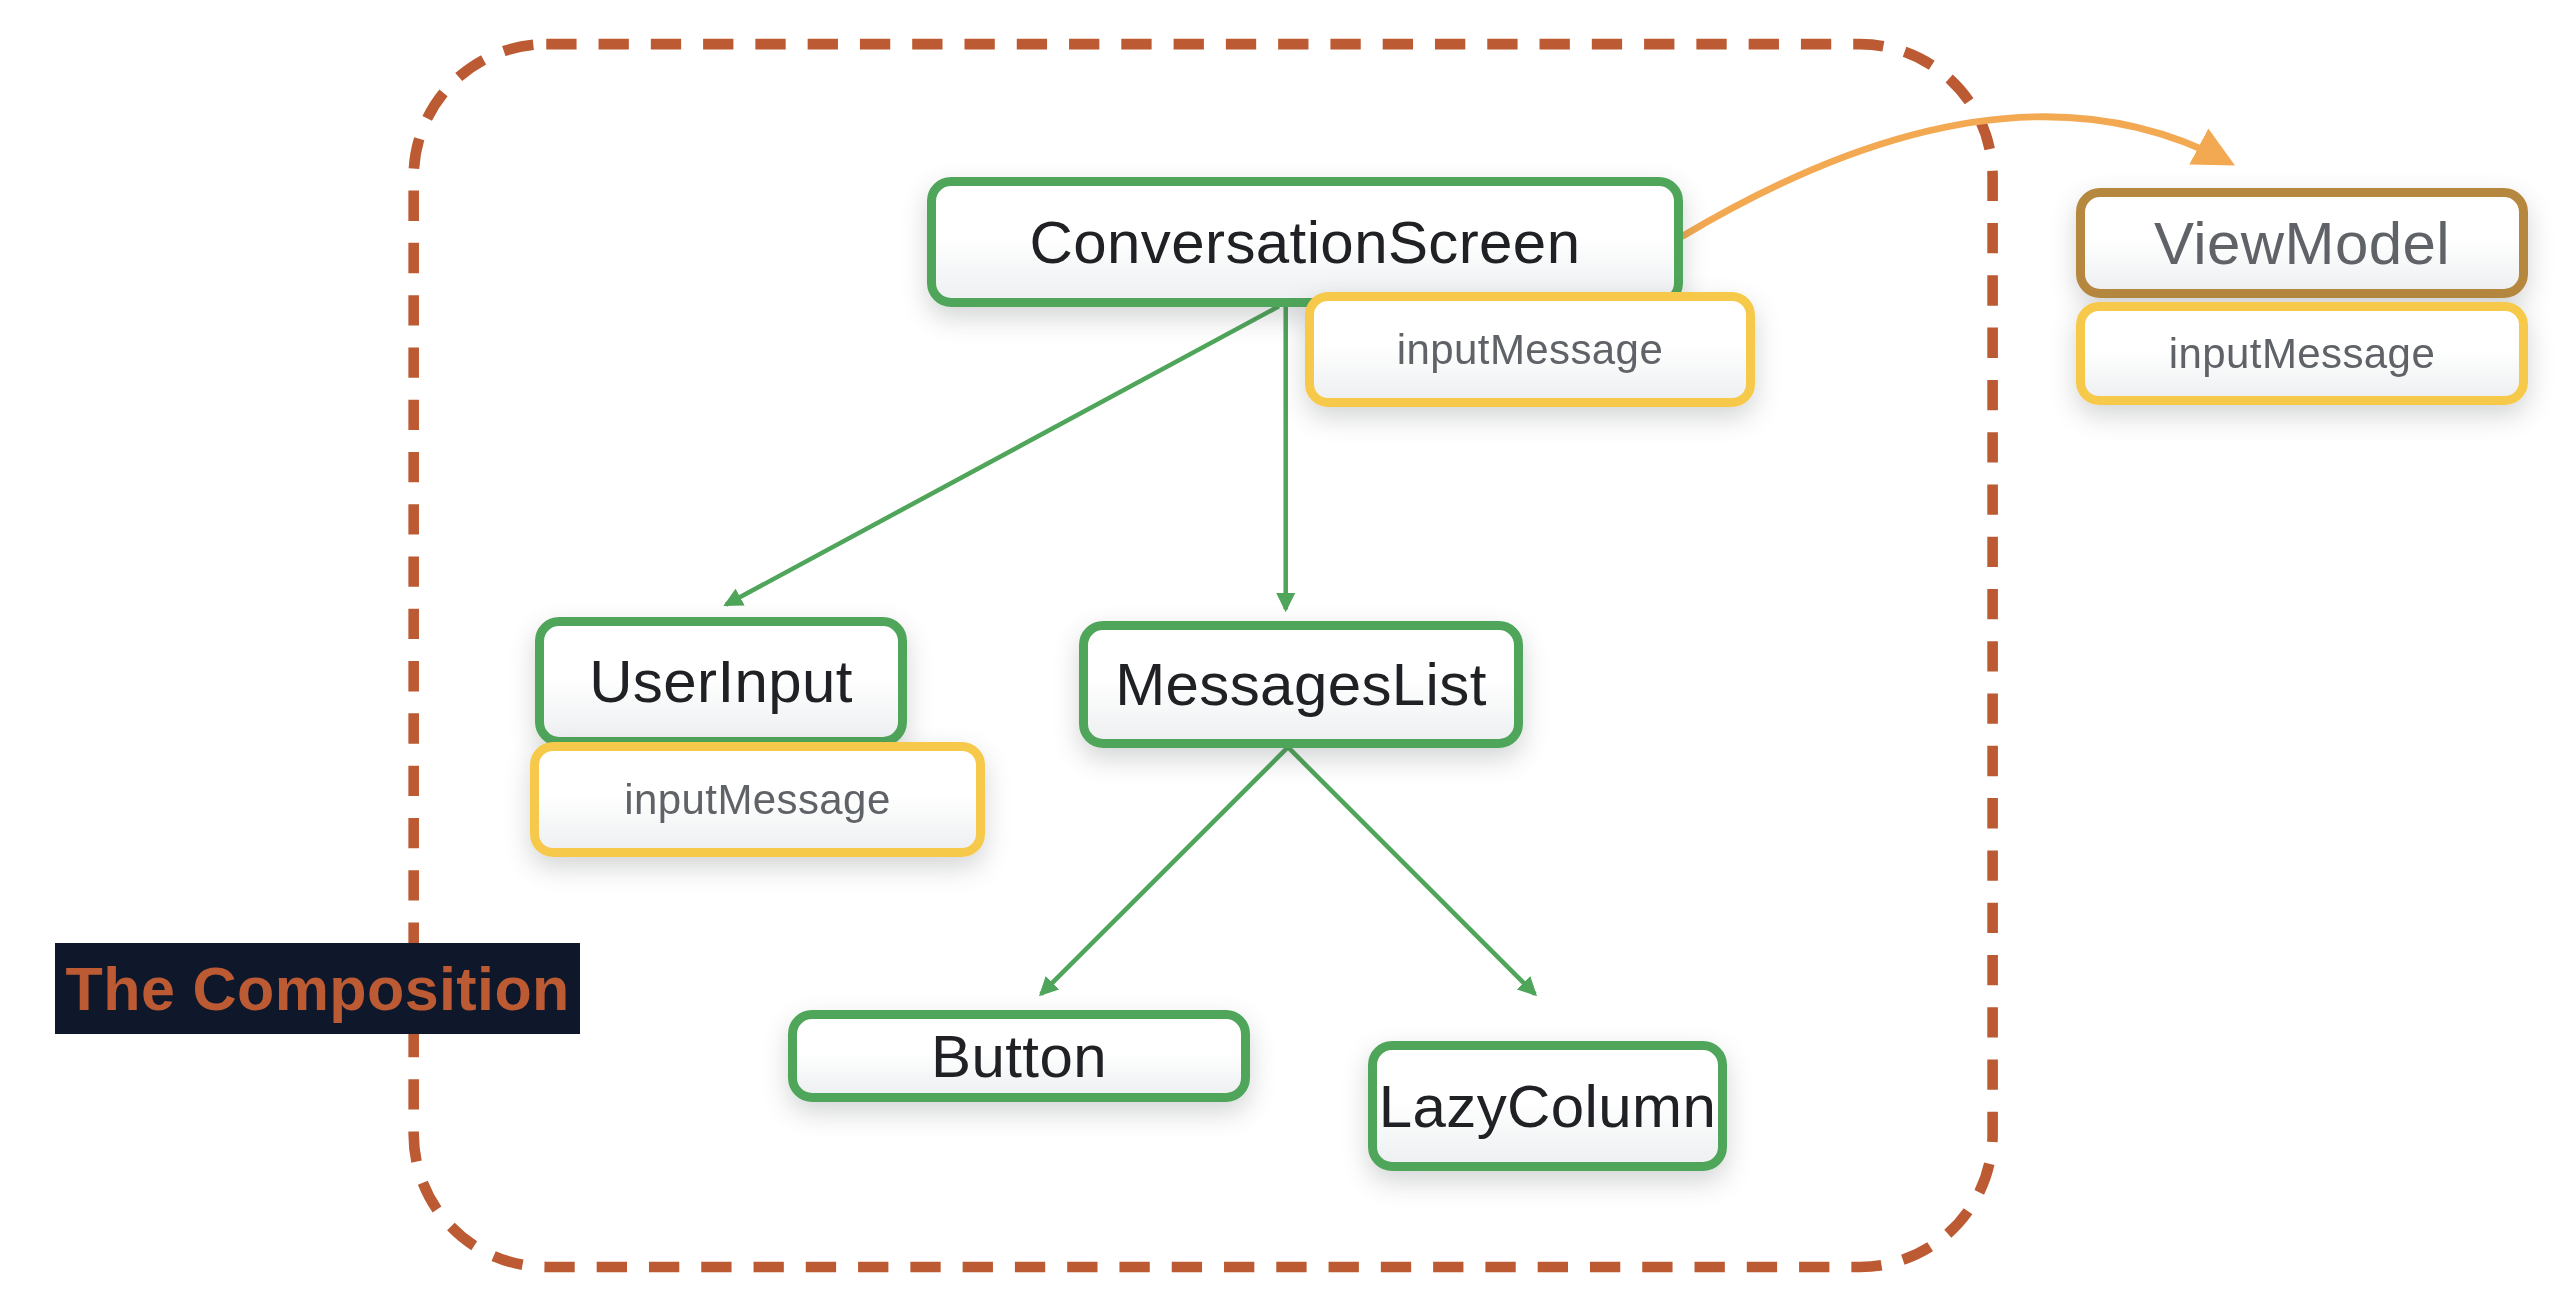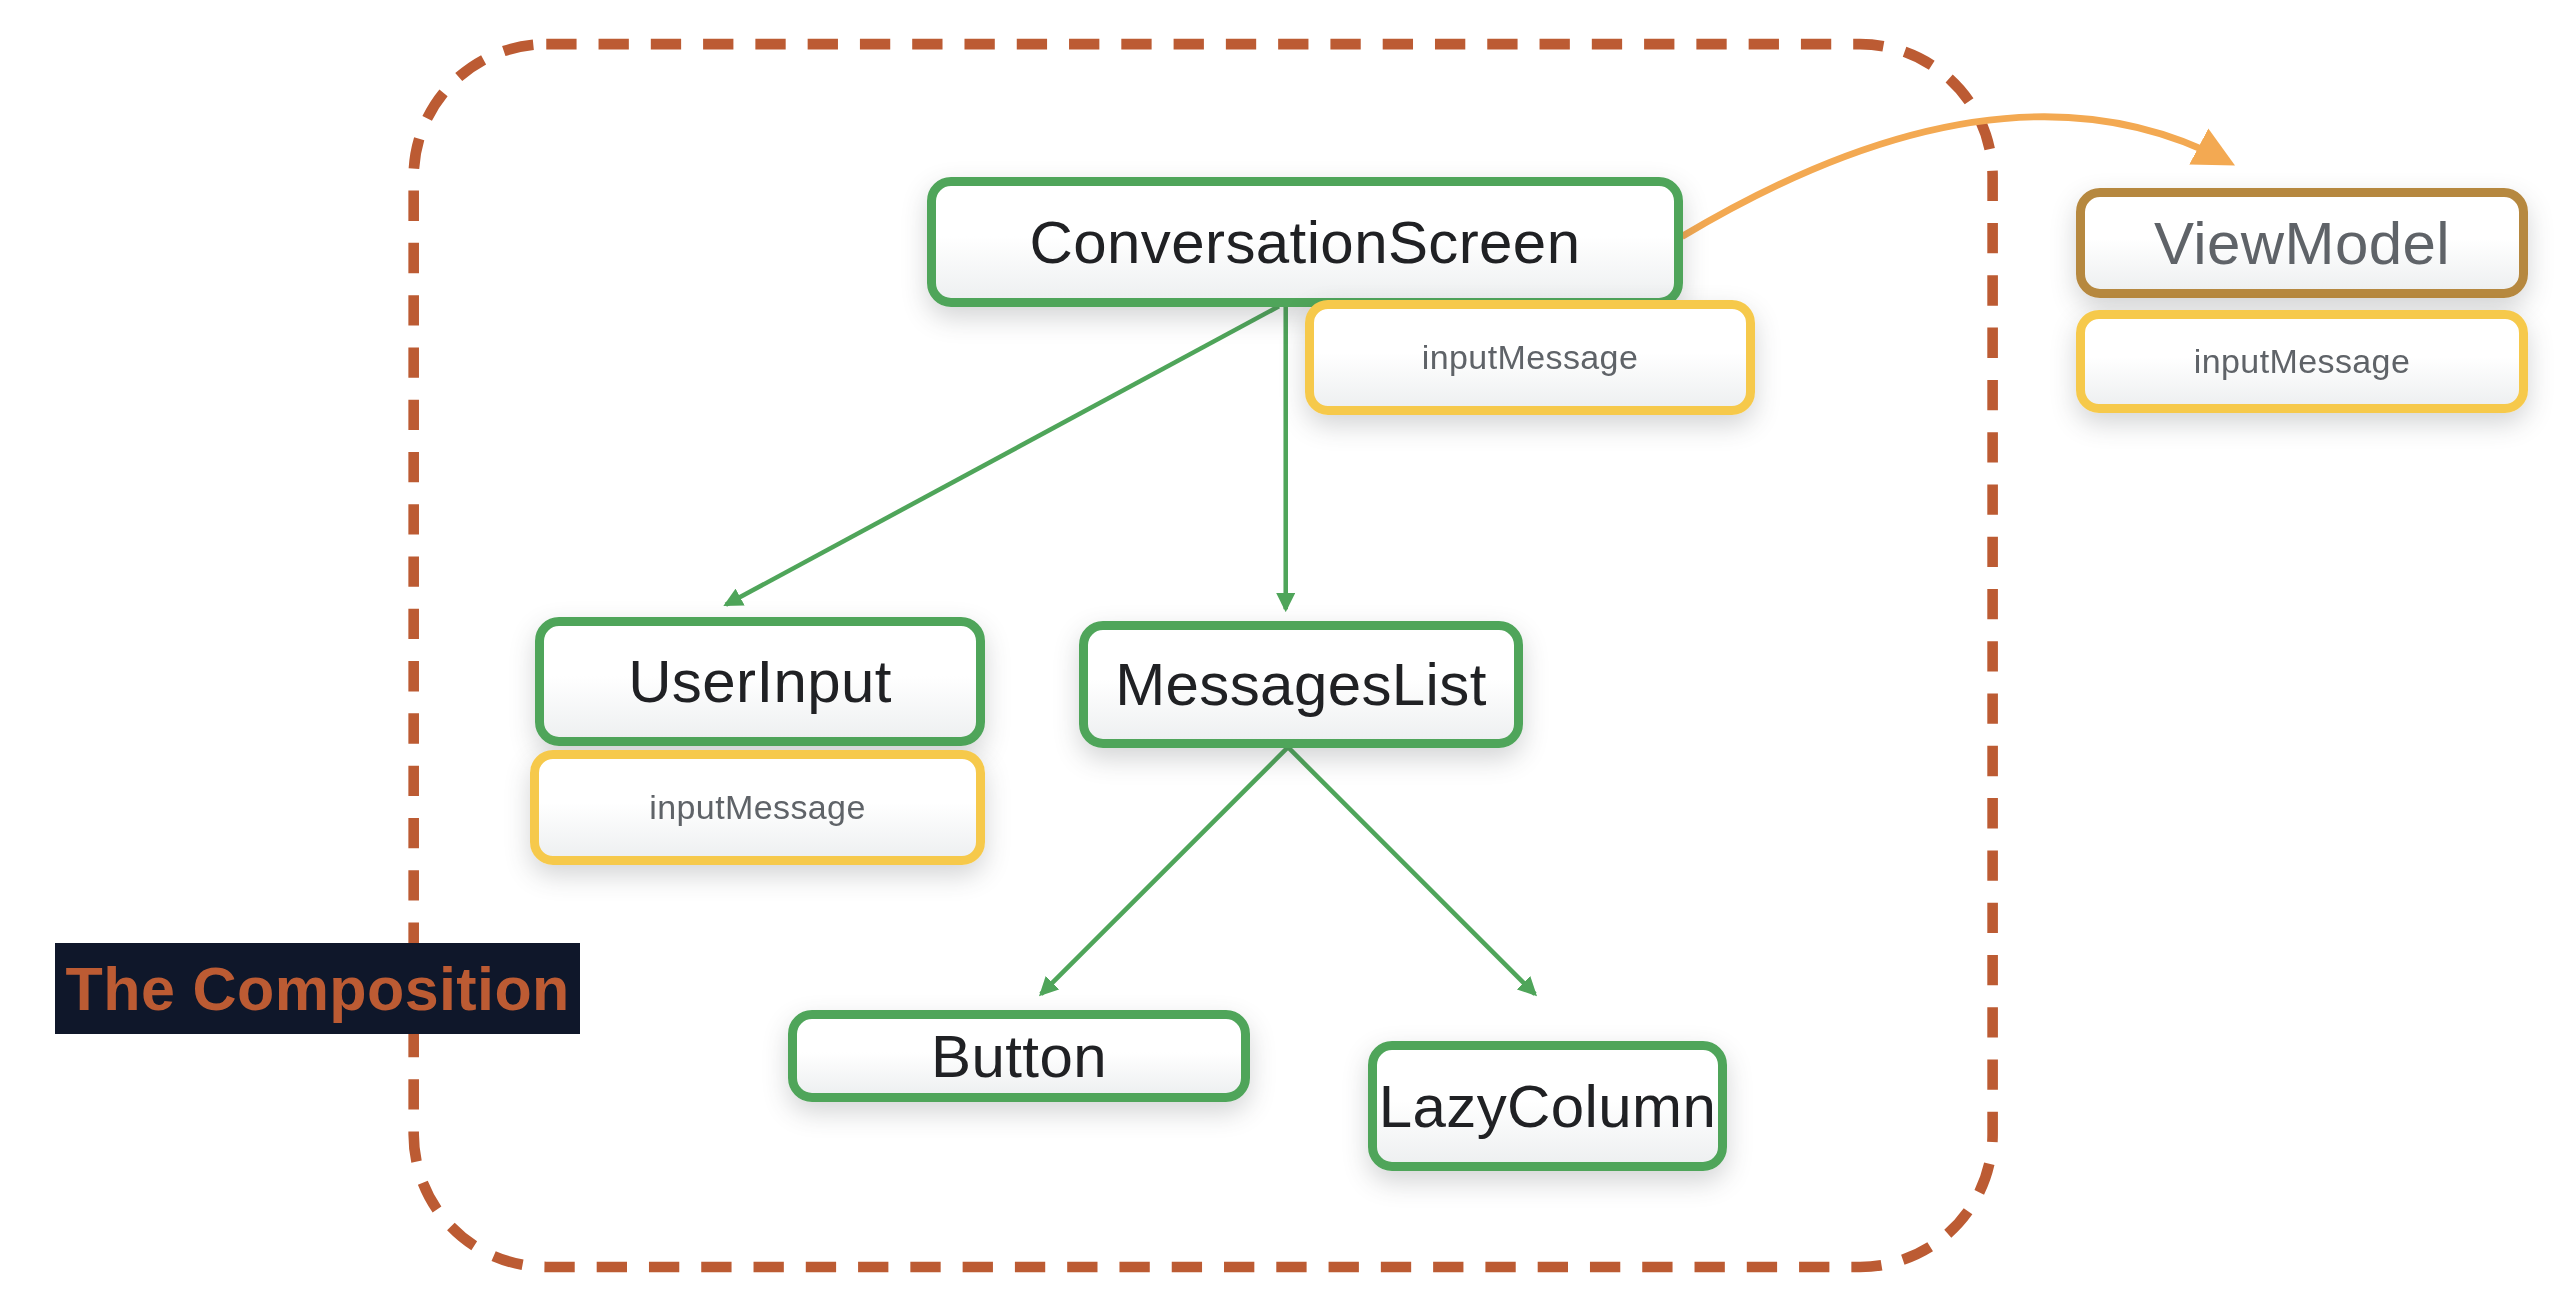--- a/index.html
+++ b/index.html
@@ -31,23 +31,22 @@
     font-size:60px;
     color:var(--text-dark);
     letter-spacing:0.4px;
     white-space:nowrap;
   }
   .node.green{border:9.8px solid var(--green);}
   .node.brown{border:9px solid var(--brown);color:var(--text-gray);}
   .node.badge{
     border:9px solid var(--yellow);
     color:var(--text-gray);
-    font-size:34px;
+    font-size:42px;
     border-radius:23px;
-    margin-top:8px;
   }
   .title{
     position:absolute;
     left:55px;top:943px;
     background:#0f172a;
     padding:10.6px 10.6px;
     font-size:61px;
     font-weight:bold;
     color:var(--rust);
     letter-spacing:0.4px;
@@ -83,21 +82,21 @@
   </svg>
 
   <div class="node green" style="left:927px;top:177px;width:756px;height:130px;">
     <span>ConversationScreen</span>
   </div>
 
   <div class="node badge" style="left:1305px;top:292px;width:450px;height:115px;">
     <span>inputMessage</span>
   </div>
 
-  <div class="node green" style="left:535px;top:617px;width:450px;height:129px;">
+  <div class="node green" style="left:535px;top:617px;width:372px;height:129px;">
     <span>UserInput</span>
   </div>
 
   <div class="node badge" style="left:530px;top:742px;width:455px;height:115px;">
     <span>inputMessage</span>
   </div>
 
   <div class="node green" style="left:1079px;top:621px;width:444px;height:127px;">
     <span>MessagesList</span>
   </div>

